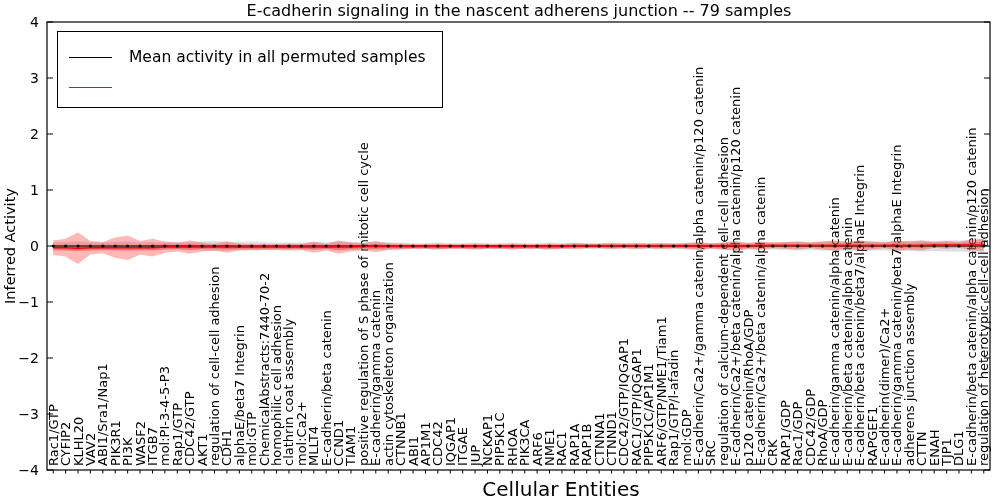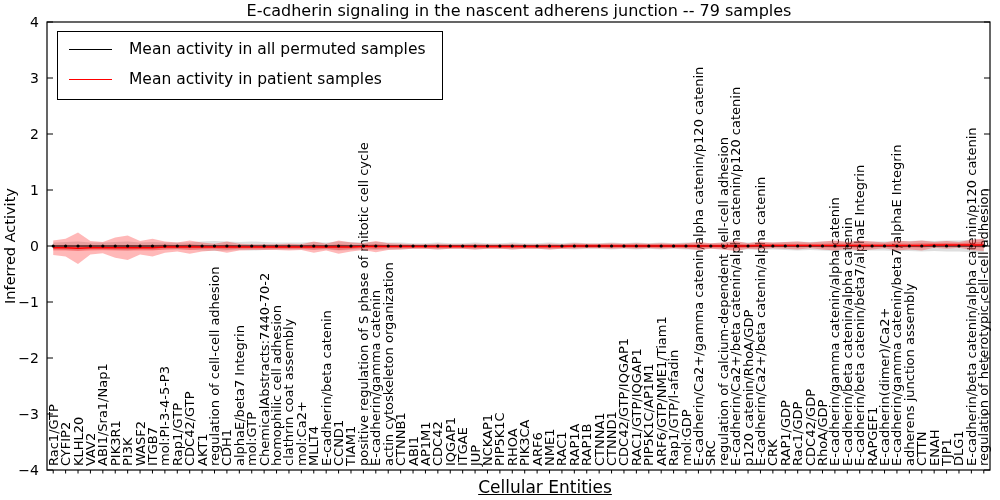--- a/index.html
+++ b/index.html
@@ -2,25 +2,25 @@
 <html><head>
 <meta charset="utf-8">
 <style>
   html,body{margin:0;padding:0;background:#ffffff;}
   body{font-family:"DejaVu Sans", sans-serif;color:#000;}
   .figure{position:relative;width:1000px;height:500px;background:#fff;overflow:hidden;}
   .figure svg{position:absolute;left:0;top:0;}
   .title{position:absolute;top:1px;left:519px;transform:translateX(-50%);
          font-size:16px;white-space:nowrap;z-index:3;text-align:right;}
   .legend{position:absolute;left:57px;top:31px;background:#fff;border:1px solid #000;
-          padding:2px 16px 5px 11px;z-index:2;}
+          padding:10px 16px 5px 11px;z-index:2;}
   .legend-row{display:flex;align-items:center;height:30px;font-size:15.5px;white-space:nowrap;}
   .swatch{display:inline-block;width:43px;height:0;border-top:1.7px solid #000;margin-right:17px;}
-  .xlabel{position:absolute;top:477px;left:545px;transform:translateX(-50%);
-          font-size:17px;white-space:nowrap;z-index:3;text-decoration:underline;}
+  .xlabel{position:absolute;top:477px;left:561px;transform:translateX(-50%);
+          font-size:20px;white-space:nowrap;z-index:3;}
   .ylabel{position:absolute;top:246px;left:10px;transform:translate(-50%,-50%) rotate(-90deg);
           font-size:14.5px;white-space:nowrap;z-index:3;}
 </style>
 </head>
 <body>
 
 <div class="figure">
   <div class="title">E-cadherin signaling in the nascent adherens junction -- 79 samples</div>
 
   <svg id="plot" width="1000" height="500" viewBox="0 0 1000 500">
@@ -287,19 +287,18 @@
       <rect x="47" y="22" width="943" height="448" fill="none" stroke="#000" stroke-width="1.2"></rect>
     </svg>
 
   <div class="legend">
     <div class="legend-row">
       <span class="swatch" style="border-top-color: rgb(0, 0, 0);"></span>
       <span>Mean activity in all permuted samples</span>
     </div>
     <div class="legend-row">
       <span class="swatch" style="border-top-color: rgb(255, 0, 0);"></span>
-      <span>Mean activity in patient samples</span>
     </div>
   </div>
 
   <div class="xlabel">Cellular Entities</div>
   <div class="ylabel">Inferred Activity</div>
 </div>
 
 </body></html>

